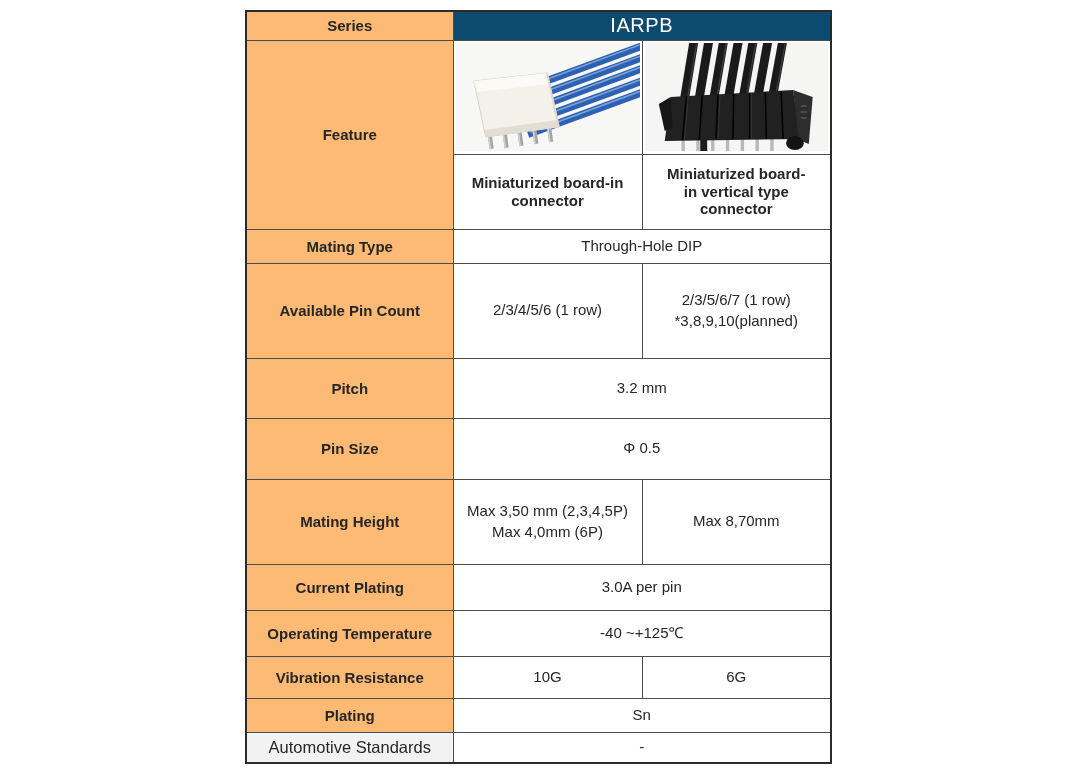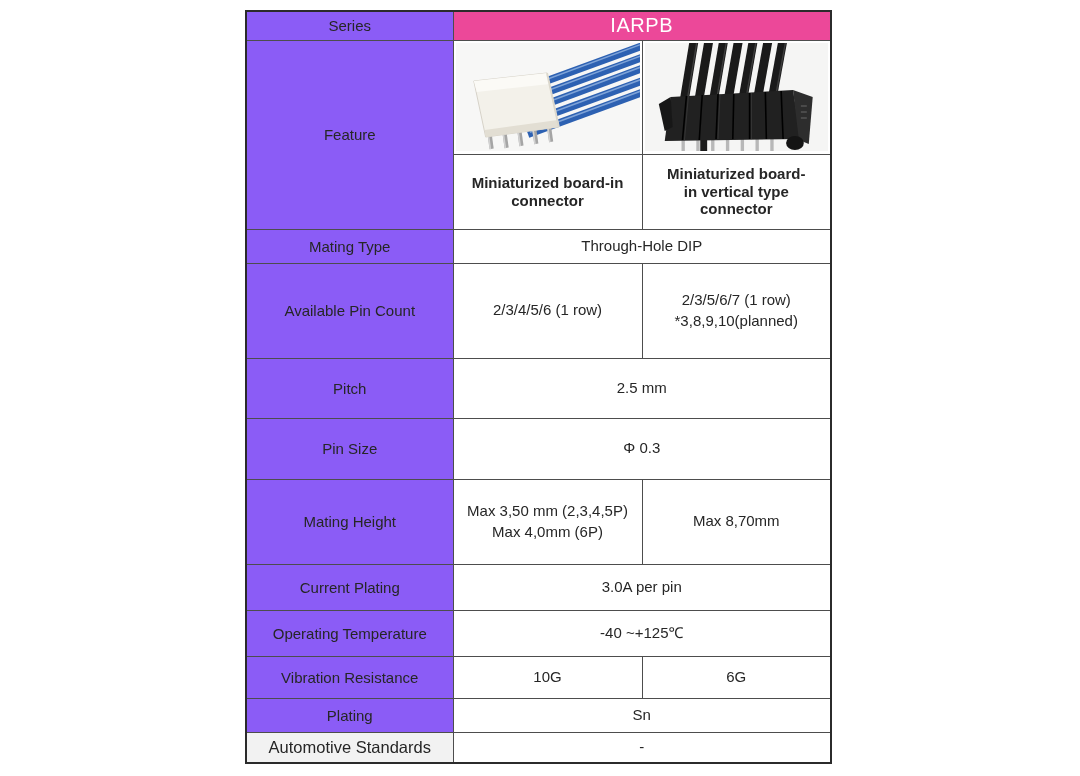--- a/index.html
+++ b/index.html
@@ -3,23 +3,23 @@
 <meta charset="utf-8">
 <style>
   html,body{margin:0;padding:0;background:#ffffff;}
   .stage{position:relative;width:1080px;height:776px;background:#ffffff;overflow:hidden;
          font-family:"Liberation Sans",sans-serif;}
   table.spec{position:absolute;left:245px;top:10px;width:585px;height:752px;
              border-collapse:collapse;table-layout:fixed;
              border:2px solid #2b2b2b;}
   td{border:1.5px solid #4d4d4d;text-align:center;vertical-align:middle;
      color:#262626;font-size:15px;padding:0 2px;overflow:hidden;}
-  .lbl{background:#8b5cf6;}
+  .lbl{background:#fdba74;font-weight:bold;}
   .lbl-big{background:#f2f2f2;font-size:16.5px;}
-  .hdr{background:#ec4899;color:#ffffff;font-size:20px;letter-spacing:0.6px;}
+  .hdr{background:#0c4a6e;color:#ffffff;font-size:20px;letter-spacing:0.6px;}
   .cap{font-weight:bold;white-space:pre-line;line-height:1.18;font-size:15px;}
   .val{white-space:pre-line;line-height:1.35;}
   .imgcell{padding:2px;background:#ffffff;}
   .imgcell svg{display:block;width:100%;height:108px;}
   tr.h-series{height:29px;}  tr.h-img{height:114px;}  tr.h-cap{height:75px;}
   tr.h-mtype{height:34px;}   tr.h-pins{height:95px;margin-top:8px;}  tr.h-pitch{height:60px;}
   tr.h-psize{height:61px;padding-left:8px;}   tr.h-mheight{height:85px;} tr.h-current{height:46px;}
   tr.h-optemp{height:46px;padding-left:33px;}  tr.h-vib{height:42px;}   tr.h-plating{height:34px;padding-left:12px;}
   tr.h-auto{height:31px;}
 </style>
@@ -151,26 +151,26 @@
 
     <tr class="h-pins">
       <td class="lbl">Available Pin Count</td>
       <td class="val">2/3/4/5/6 (1 row)</td>
       <td class="val">2/3/5/6/7 (1 row)
 *3,8,9,10(planned)</td>
     </tr>
 
     <tr class="h-pitch">
       <td class="lbl">Pitch</td>
-      <td class="val" colspan="2">2.5 mm</td>
+      <td class="val" colspan="2">3.2 mm</td>
     </tr>
 
     <tr class="h-psize">
       <td class="lbl">Pin Size</td>
-      <td class="val" colspan="2">Φ 0.3</td>
+      <td class="val" colspan="2">Φ 0.5</td>
     </tr>
 
     <tr class="h-mheight">
       <td class="lbl">Mating Height</td>
       <td class="val">Max 3,50 mm (2,3,4,5P)
 Max 4,0mm (6P)</td>
       <td class="val">Max 8,70mm</td>
     </tr>
 
     <tr class="h-current">

